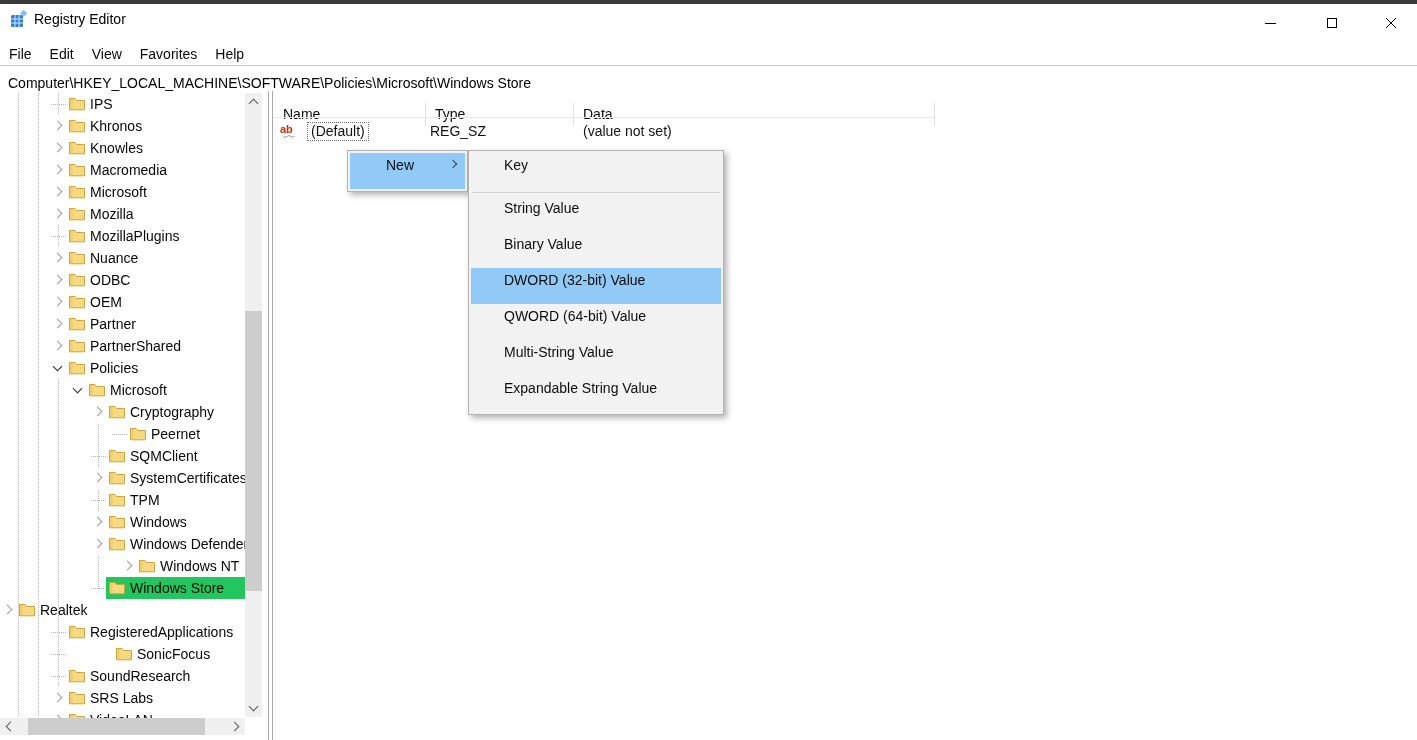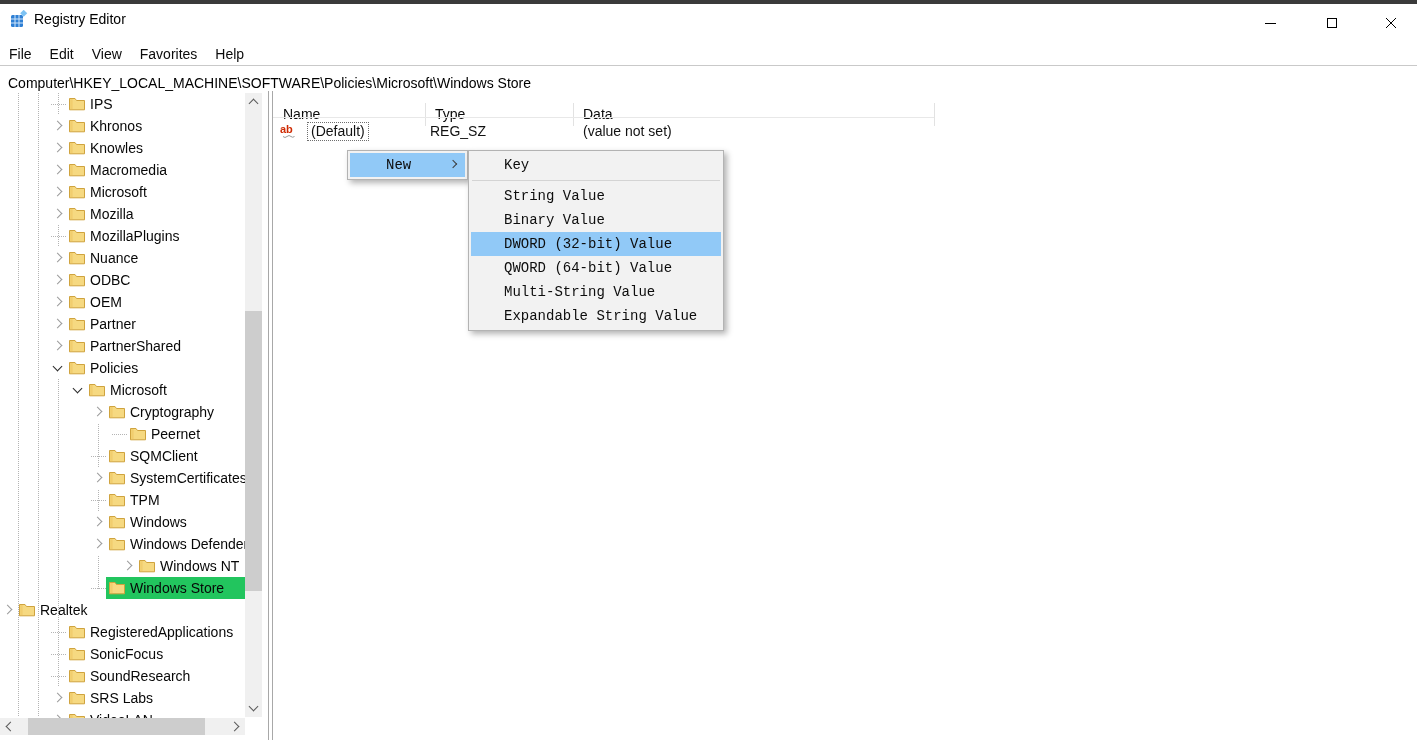--- a/index.html
+++ b/index.html
@@ -78,21 +78,21 @@
   .name-cell { position:absolute; left:34px; top:0; height:22px; display:flex; align-items:center; }
   .focus-box { border:1px dotted #6e6e6e; padding:0 3px 1px 3px; }
   .type-cell { position:absolute; left:157px; top:0; height:22px; line-height:22px; }
   .data-cell { position:absolute; left:310px; top:0; height:22px; line-height:22px; }
 
   
   .ctx-menu { position:absolute; left:347px; top:150px; width:121px; background:#f2f2f2;
     border:1px solid #b3b3b3; padding:2px; box-shadow:3px 3px 6px rgba(0,0,0,0.30); z-index:5; }
   .ctx-submenu { position:absolute; left:468px; top:150px; width:256px; background:#f2f2f2;
     border:1px solid #b3b3b3; padding:2px; box-shadow:3px 3px 6px rgba(0,0,0,0.30); z-index:6; }
-  .menu-item { position:relative; height:24px; line-height:24px; padding-left:33px; color:#0d0d0d; cursor:default;font-family:Liberation Mono, monospace; }
+  .menu-item { position:relative; height:36px; line-height:24px; padding-left:33px; color:#0d0d0d; cursor:default; }
   .ctx-menu .menu-item { padding-left:36px; }
   .menu-item.hl { background:#91c9f7; }
   .menu-sep { border-top:1px solid #d4d4d4; margin:3px 1px; }
   .submenu-arrow { position:absolute; right:9px; top:8px; width:6px; height:6px;
     border-top:1px solid #3c3c3c; border-right:1px solid #3c3c3c; transform:rotate(45deg); }
 </style>
 </head>
 <body>
 
 <div class="app">
@@ -466,21 +466,21 @@
               <span class="folder-icon">
                 <svg width="16" height="14" viewBox="0 0 16 14">
                   <path d="M0.5 1.5 H6 L7.5 3.5 H15.5 V12.8 H0.5 Z" fill="#f6d981" stroke="#cfa33e" stroke-width="1"></path>
                   <path d="M0.5 4 H7.2" stroke="#e6c express06e" stroke-width="0"></path>
                   <rect x="1.2" y="1.9" width="2.4" height="10.4" fill="#ecc25e" opacity="0.55"></rect>
                 </svg>
               </span>
               <span class="tree-label">RegisteredApplications</span>
             </span>
           </div>
-          <div class="tree-row" style="padding-left: 50px;">
+          <div class="tree-row" style="padding-left: 50px; gap: 47px;">
             <span class="chev leaf"></span>
             <span class="tree-item-content">
               <span class="folder-icon">
                 <svg width="16" height="14" viewBox="0 0 16 14">
                   <path d="M0.5 1.5 H6 L7.5 3.5 H15.5 V12.8 H0.5 Z" fill="#f6d981" stroke="#cfa33e" stroke-width="1"></path>
                   <path d="M0.5 4 H7.2" stroke="#e6c express06e" stroke-width="0"></path>
                   <rect x="1.2" y="1.9" width="2.4" height="10.4" fill="#ecc25e" opacity="0.55"></rect>
                 </svg>
               </span>
               <span class="tree-label">SonicFocus</span>

